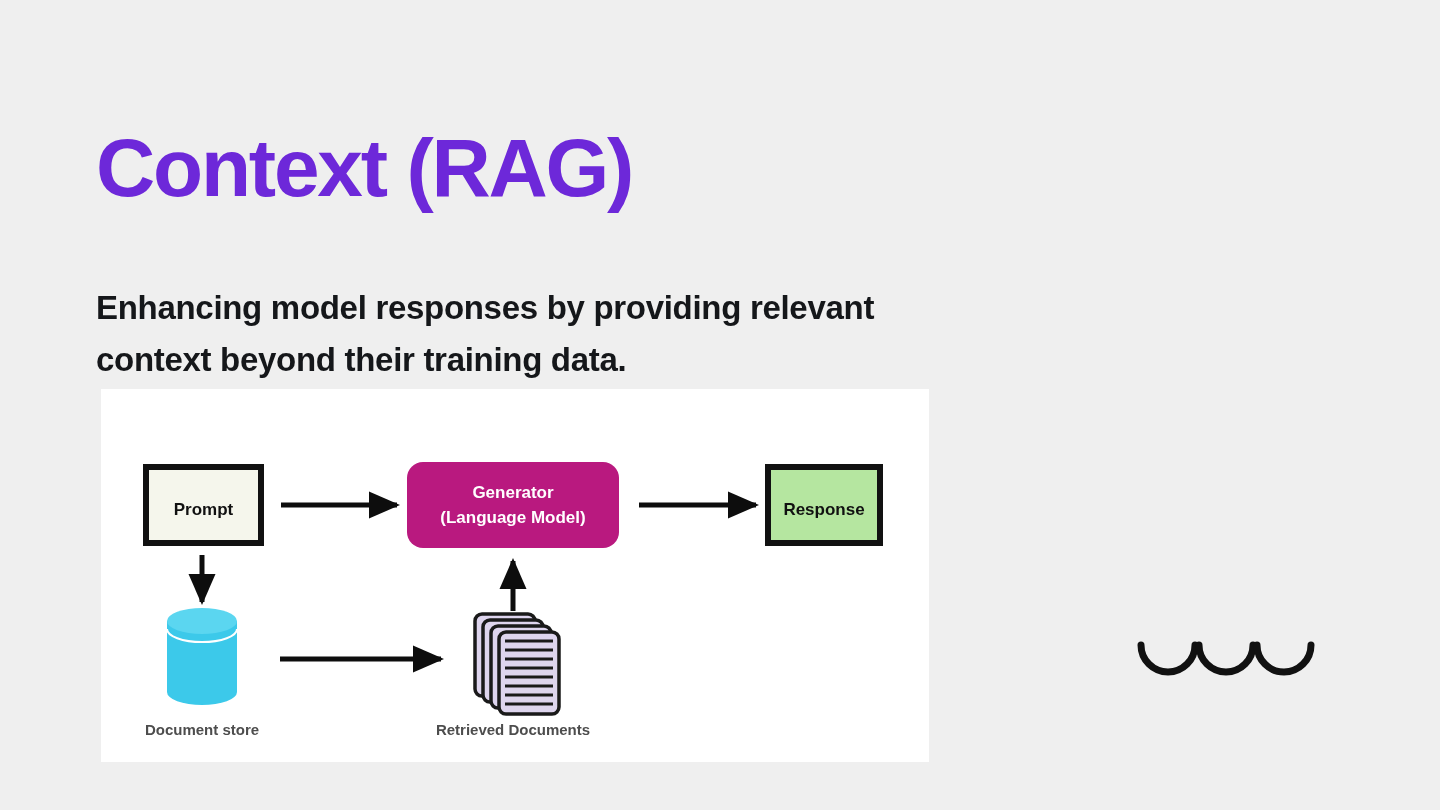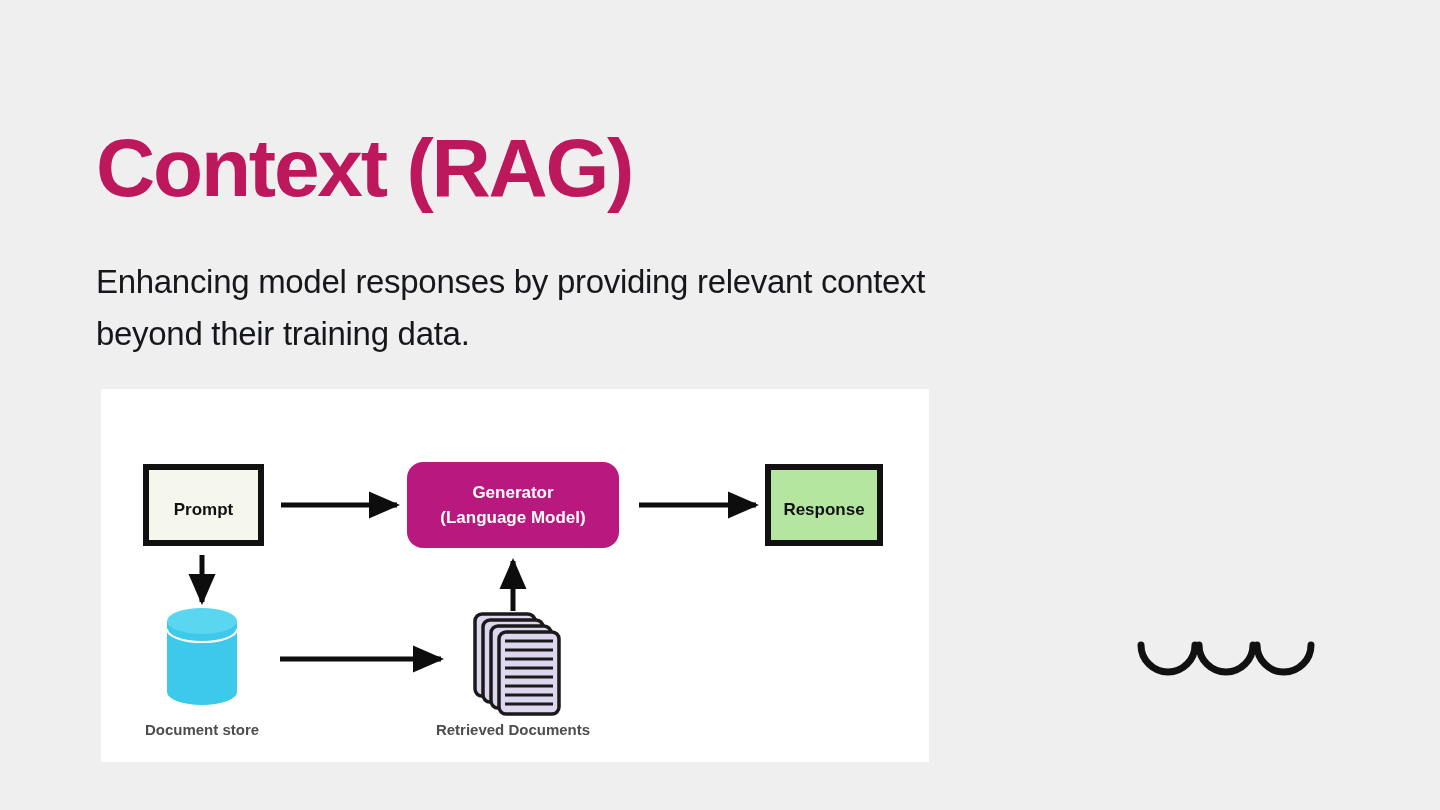--- a/index.html
+++ b/index.html
@@ -19,31 +19,31 @@
     inset: 0;
   }
   .page-title {
     position: absolute;
     left: 96px;
     top: 72px;
     font-size: 82px;
     line-height: 1.0;
     font-weight: 700;
     letter-spacing: -2.2px;
-    color: #be185d;
+    color: #6d28d9;
     white-space: nowrap;
   }
   .page-subtitle {
     position: absolute;
     left: 96px;
-    top: 223px;
+    top: 249px;
     width: 900px;
     font-size: 33px;
     line-height: 1.58;
-    font-weight: 400;
+    font-weight: 700;
     color: #15171a;
     letter-spacing: -0.3px;
   }
   .diagram-panel {
     position: absolute;
     left: 101px;
     top: 389px;
     width: 828px;
     height: 373px;
     background: #ffffff;

